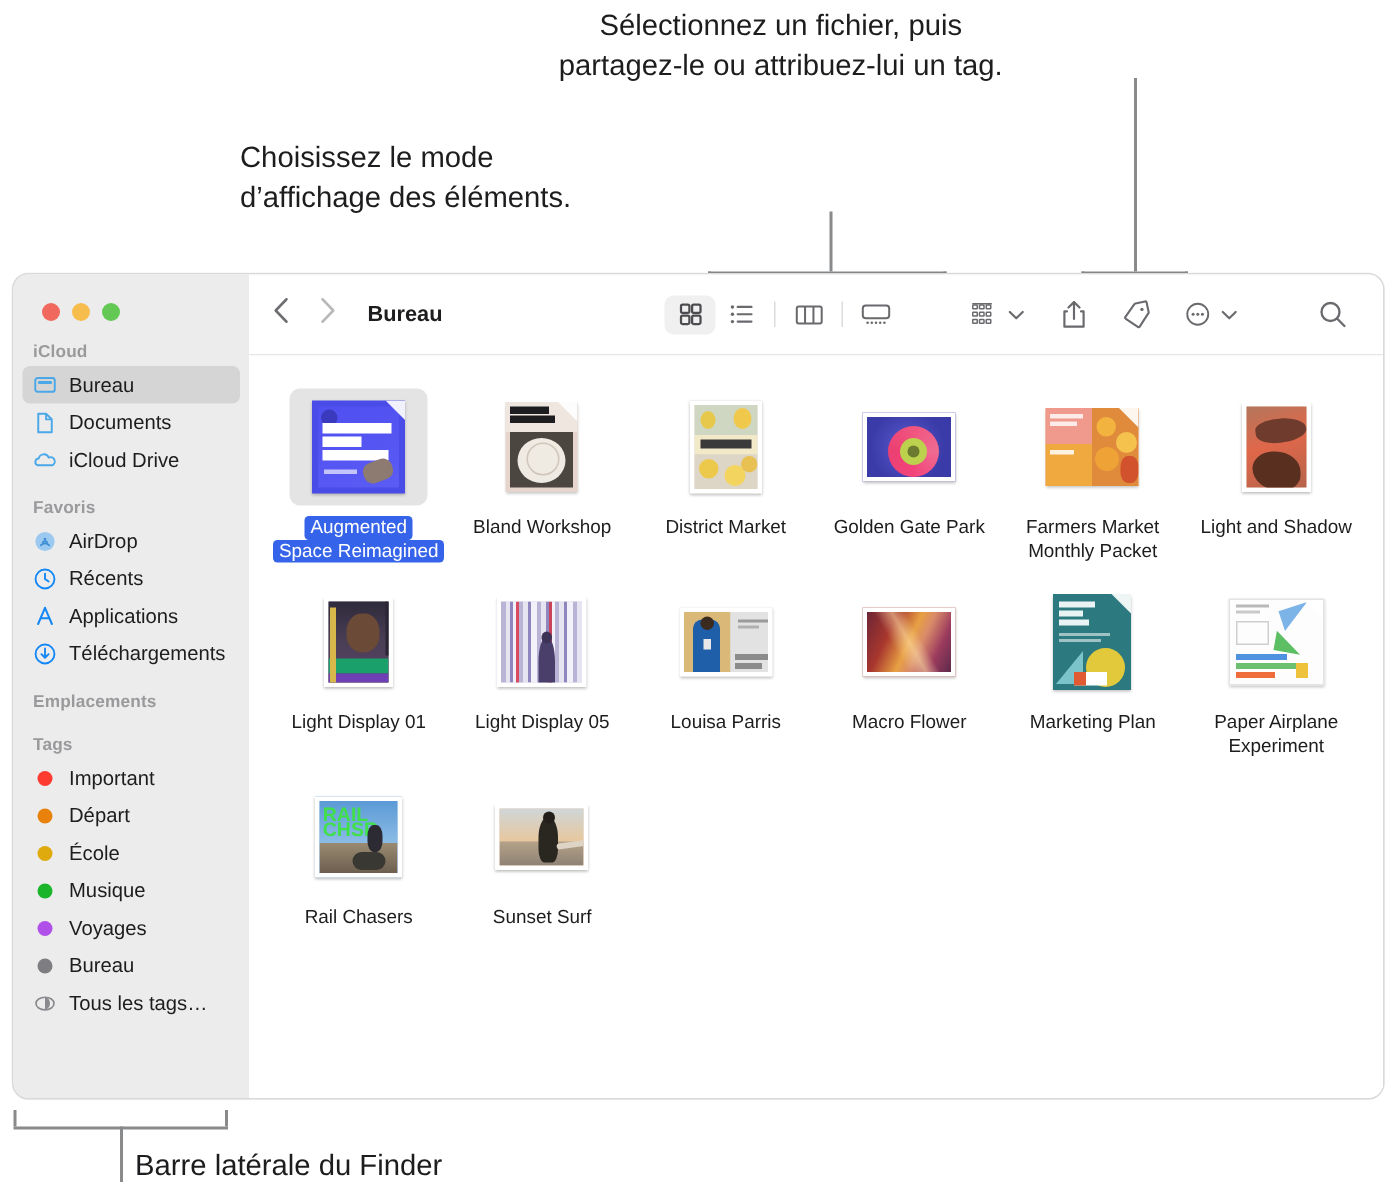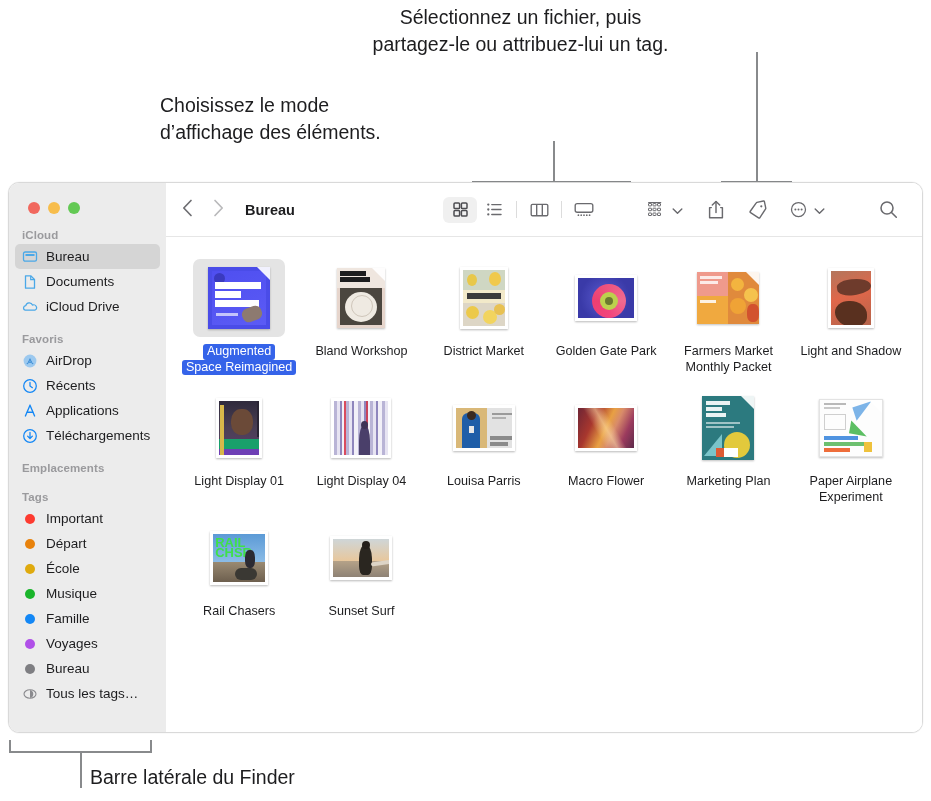--- a/index.html
+++ b/index.html
@@ -305,26 +305,20 @@
         <span class="sb-ico">
             <span class="dot" style="background:#dfaa0e"></span>
           </span>
         <span>École</span>
       </div>
       <div class="sb-item">
         <span class="sb-ico">
             <span class="dot" style="background:#1ab52b"></span>
           </span>
         <span>Musique</span>
-      </div>
-      <div class="sb-item">
-        <span class="sb-ico">
-            <span class="dot" style="background:#1387f5"></span>
-          </span>
-        <span>Famille</span>
       </div>
       <div class="sb-item">
         <span class="sb-ico">
             <span class="dot" style="background:#b050e8"></span>
           </span>
         <span>Voyages</span>
       </div>
       <div class="sb-item">
         <span class="sb-ico">
             <span class="dot" style="background:#7e7e82"></span>
@@ -605,21 +599,21 @@
           <div class="thumb-wrap">
             <div class="photo ph" style="width:60px;height:60px;background:#cfcfe4;">
               <div class="mini" style="left:0;top:0;right:0;bottom:0;background:repeating-linear-gradient(90deg,#b9b4d6 0 3px,#e7e4f2 3px 6px,#8f86bd 6px 8px,#f2f0f8 8px 12px);"></div>
               <div class="mini" style="left:10px;top:0;width:2px;height:60px;background:#d94b5e;"></div>
               <div class="mini" style="left:32px;top:0;width:2px;height:60px;background:#c9435a;"></div>
               <div class="mini" style="left:25px;top:24px;width:11px;height:36px;border-radius:45% 45% 0 0;background:#4a3f6a;"></div>
               <div class="mini" style="left:27px;top:20px;width:7px;height:8px;border-radius:50%;background:#3d3357;"></div>
             </div>
           </div>
           <div class="label">
-            <span class="lab-line">Light Display 04</span>
+            <span class="lab-line">Light Display 05</span>
           </div>
         </div>
 
         <div class="cell">
           <div class="thumb-wrap">
             <div class="photo ph" style="width:62px;height:46px;background:#e0e0e0;">
               <div class="mini" style="left:0;top:0;width:31px;bottom:0;background:#d9b878;"></div>
               <div class="mini" style="left:31px;top:0;right:0;bottom:0;background:#e2e2e2;"></div>
               <div class="mini" style="left:6px;top:5px;width:18px;height:38px;background:#1f5ea8;border-radius:6px 6px 0 0;"></div>
               <div class="mini" style="left:11px;top:3px;width:9px;height:9px;border-radius:50%;background:#3a2a20;"></div>

